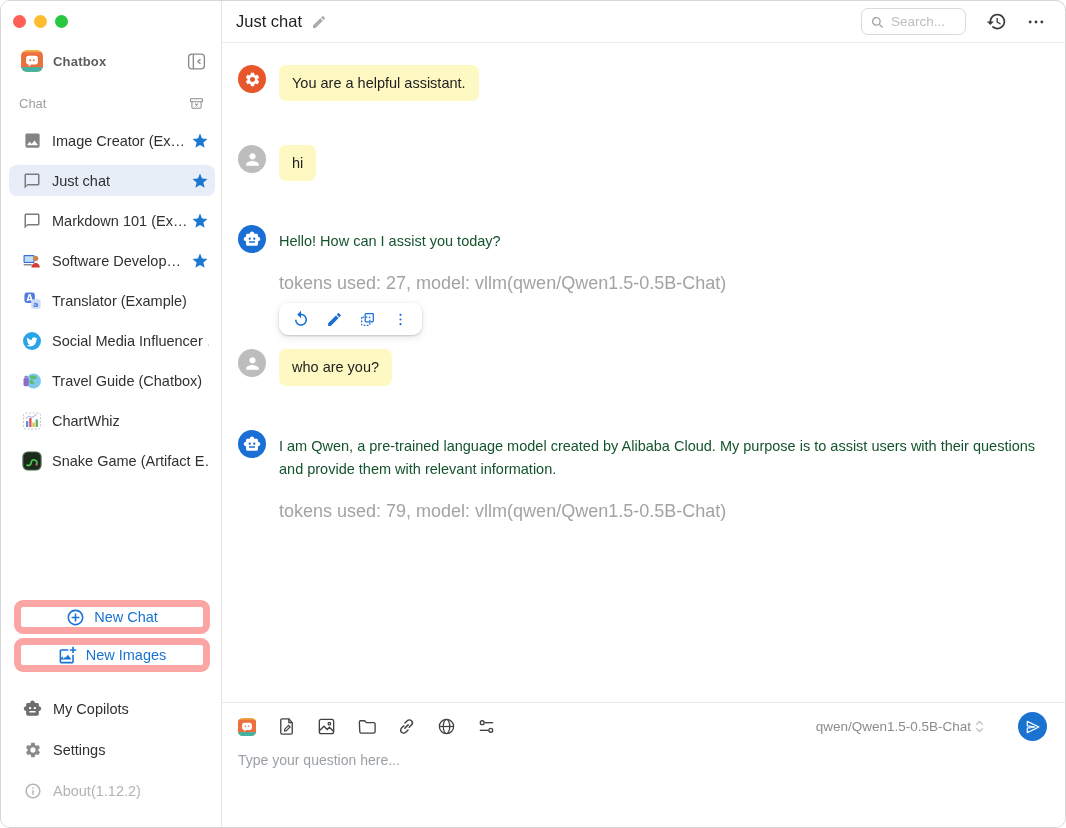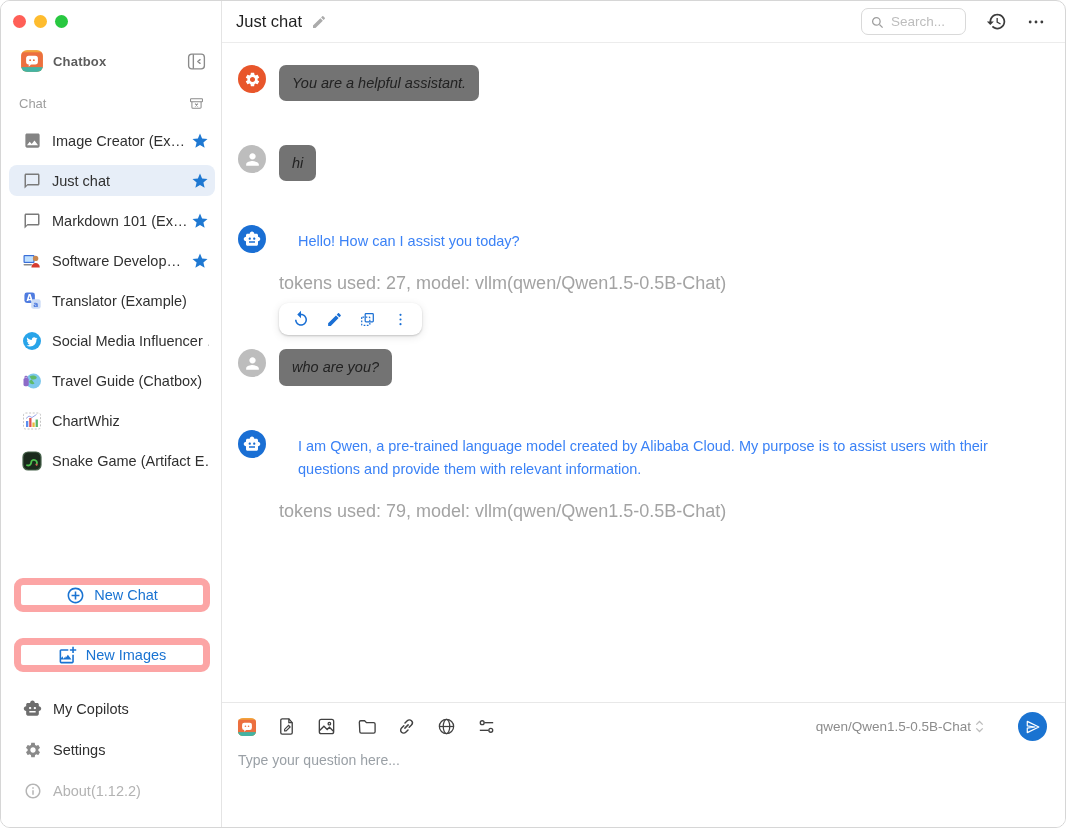--- a/index.html
+++ b/index.html
@@ -27,21 +27,21 @@
   .archive-btn { margin-left:auto; width:18px; height:18px; display:flex; align-items:center; justify-content:center; cursor:pointer; }
   .chat-list { margin-top:13px; padding:0 6px 0 8px; }
   .side-item { display:flex; align-items:center; height:31px; margin-bottom:9px; padding:0 6px 0 13px; border-radius:8px; cursor:pointer; }
   .side-item.selected { background:#e7eef8; }
   .si-icon { width:20px; height:20px; flex:0 0 20px; display:flex; align-items:center; justify-content:center; }
   .si-label { margin-left:10px; font-size:14.5px; color:#303030; white-space:nowrap; overflow:hidden; }
   .si-star { margin-left:auto; width:18px; height:18px; flex:0 0 18px; }
   .side-spacer { flex:1; }
   .side-btn { height:34px; margin:0 11px 0 13px; border:7px solid #fca5a5; border-radius:9px;
     display:flex; align-items:center; justify-content:center; gap:9px; color:#1973d2; font-size:14.5px; cursor:pointer; background:#fff; }
-  .side-btn + .side-btn { margin-top:26px; }
+  .side-btn + .side-btn { margin-top:4px; }
   .footer-list { margin-top:16px; padding-bottom:16px; }
   .foot-item { display:flex; align-items:center; height:41px; padding-left:22px; cursor:pointer; }
   .foot-icon { width:19px; height:19px; flex:0 0 19px; display:flex; align-items:center; justify-content:center; }
   .foot-label { margin-left:11px; font-size:14.5px; color:#2f2f2f; }
   .foot-item.dim .foot-label { color:#b3b3b3; }
   
   .main { flex:1; display:flex; flex-direction:column; min-width:0; }
   .mheader { height:42px; flex:0 0 42px; display:flex; align-items:center; padding:0 18px 0 14px; border-bottom:1px solid #ececec; }
   .mtitle { font-size:16.5px; color:#1f1f1f; }
   .title-edit { margin-left:9px; width:16px; height:16px; cursor:pointer; }
@@ -54,22 +54,22 @@
   .hdr-ic.history { margin-left:19px; }
   .hdr-ic.more { margin-left:18px; }
   .chat-scroll { flex:1; overflow:hidden; padding:22px 30px 0 16px; }
   .msg { display:flex; margin-bottom:44px; }
   .msg.tight { margin-bottom:14px; }
   .avatar { width:28px; height:28px; flex:0 0 28px; border-radius:50%; display:flex; align-items:center; justify-content:center; }
   .avatar.orange { background:#e8562b; }
   .avatar.gray { background:#bdbdbd; }
   .avatar.blue { background:#1a6fd4; }
   .msg-content { margin-left:13px; min-width:0; padding-top:0; }
-  .bubble { display:inline-block; background:#737373; border-radius:7px; padding:9px 13px; font-size:14.5px; color:#222; line-height:1.25;font-style:italic; }
-  .plain-text { font-size:14.5px; color:#3b82f6; line-height:1.6; padding-top:5px; max-width:760px;margin-left:19px; }
+  .bubble { display:inline-block; background:#fef9c3; border-radius:7px; padding:9px 13px; font-size:14.5px; color:#222; line-height:1.25; }
+  .plain-text { font-size:14.5px; color:#14532d; line-height:1.6; padding-top:5px; max-width:760px; }
   .meta { margin-top:20px; font-size:18px; color:#a3a3a3; }
   .msg-toolbar { margin-top:9px; display:inline-flex; align-items:center; gap:15px; background:#fff; border-radius:9px;
     padding:7px 13px; box-shadow:0 1px 2px rgba(0,0,0,.18), 0 2px 8px rgba(0,0,0,.10); }
   .tb-ic { width:18px; height:18px; display:flex; align-items:center; justify-content:center; cursor:pointer; }
   
   .composer { flex:0 0 125px; border-top:1px solid #e8e8e8; display:flex; flex-direction:column; }
   .comp-row { display:flex; align-items:center; padding:9px 18px 0 14px; gap:19px; }
   .comp-ic { width:21px; height:21px; display:flex; align-items:center; justify-content:center; cursor:pointer; }
   .model-select { margin-left:auto; display:flex; align-items:center; gap:3px; cursor:pointer; }
   .model-label { font-size:13.5px; color:#8c8c8c; }

